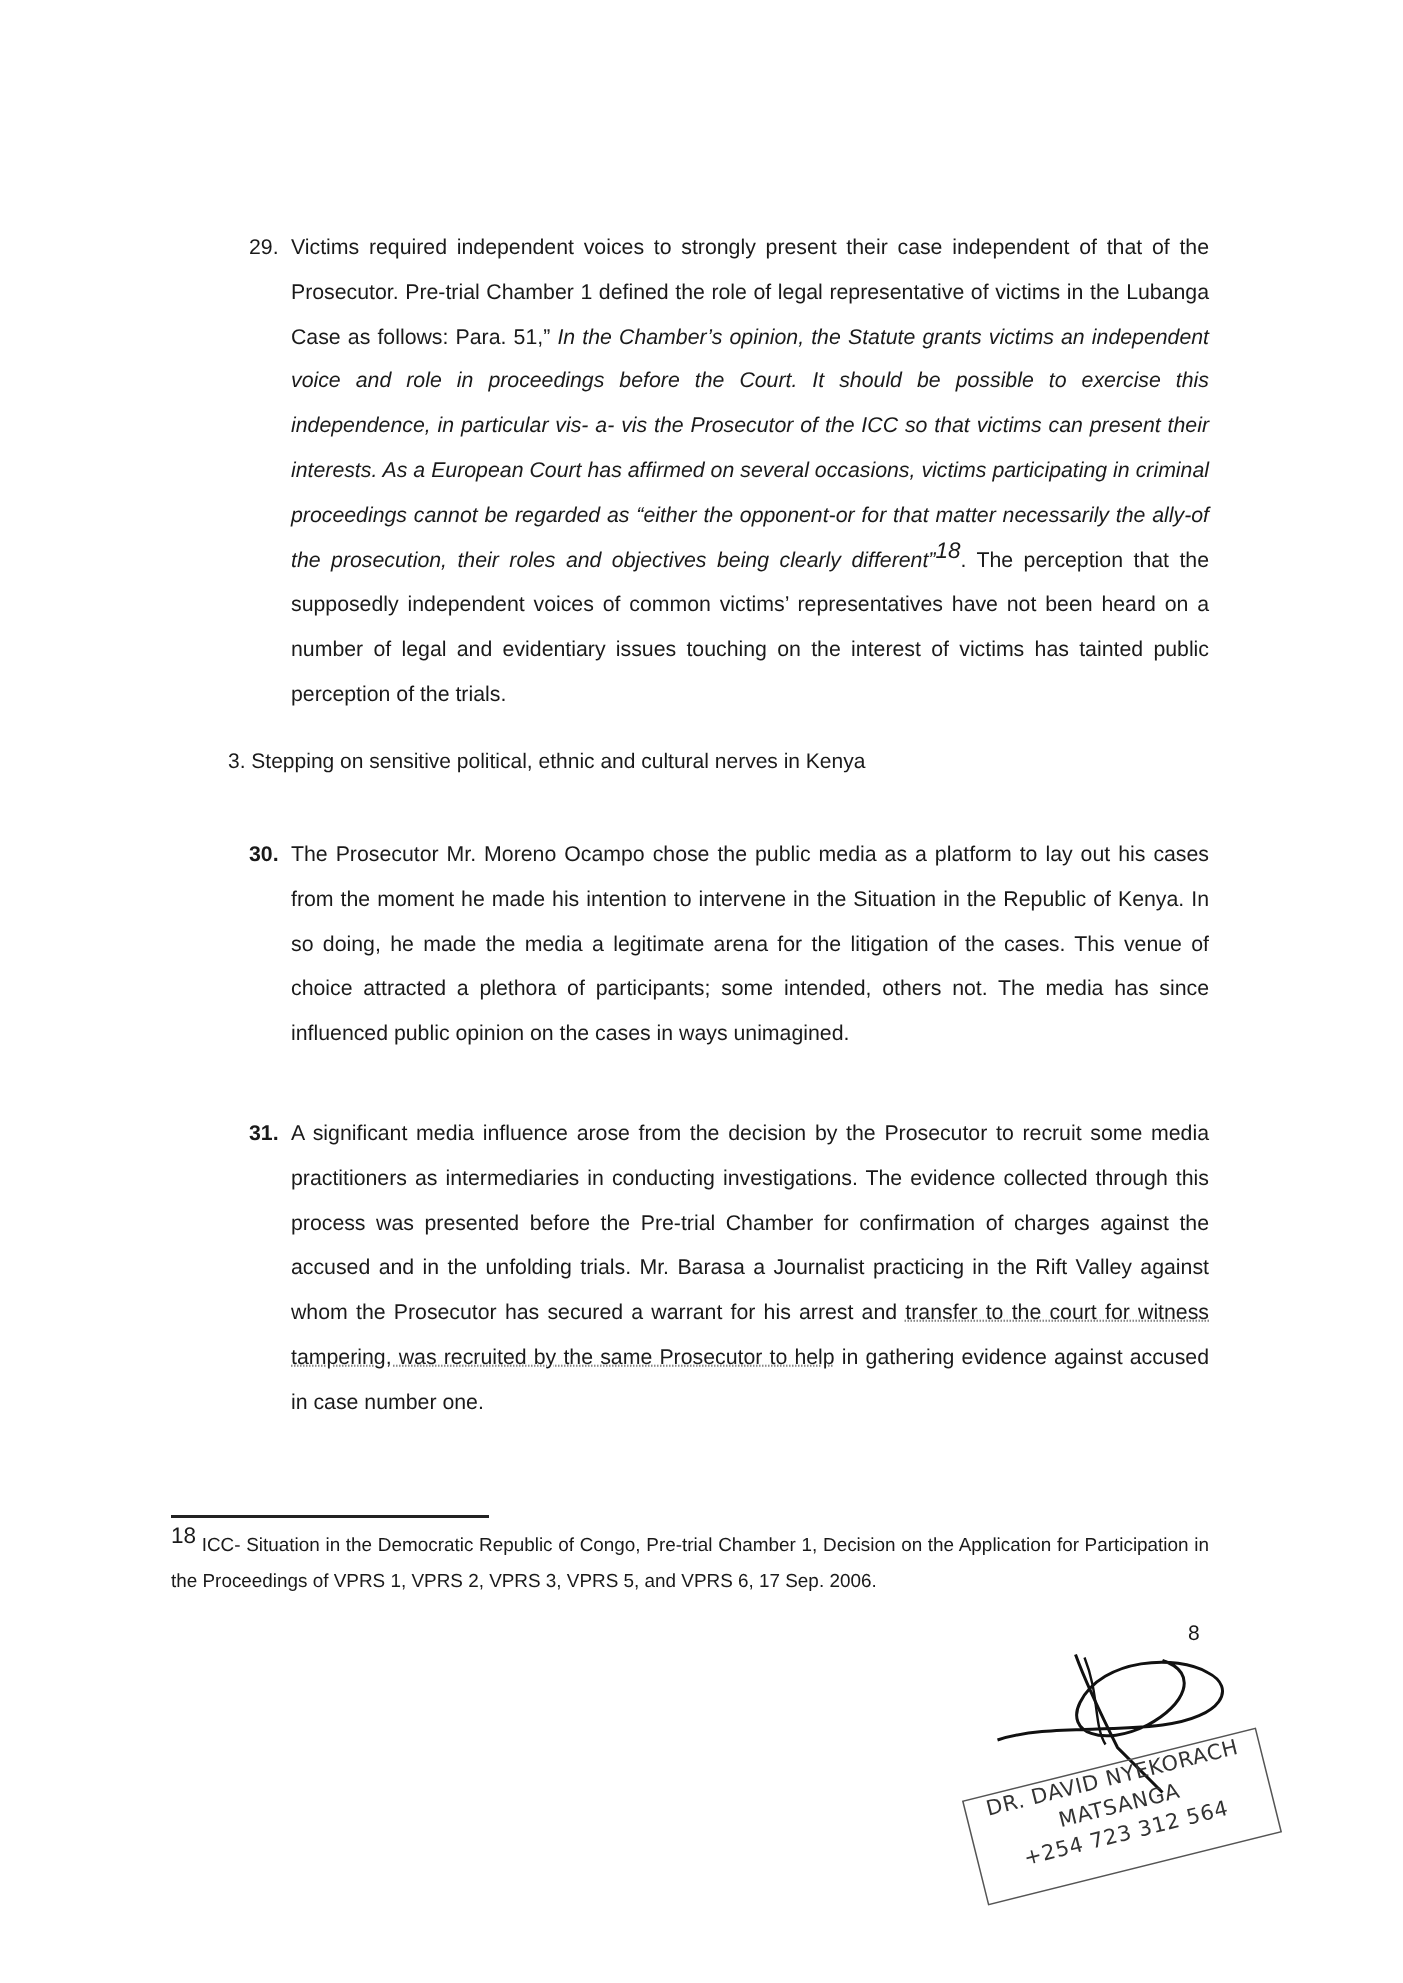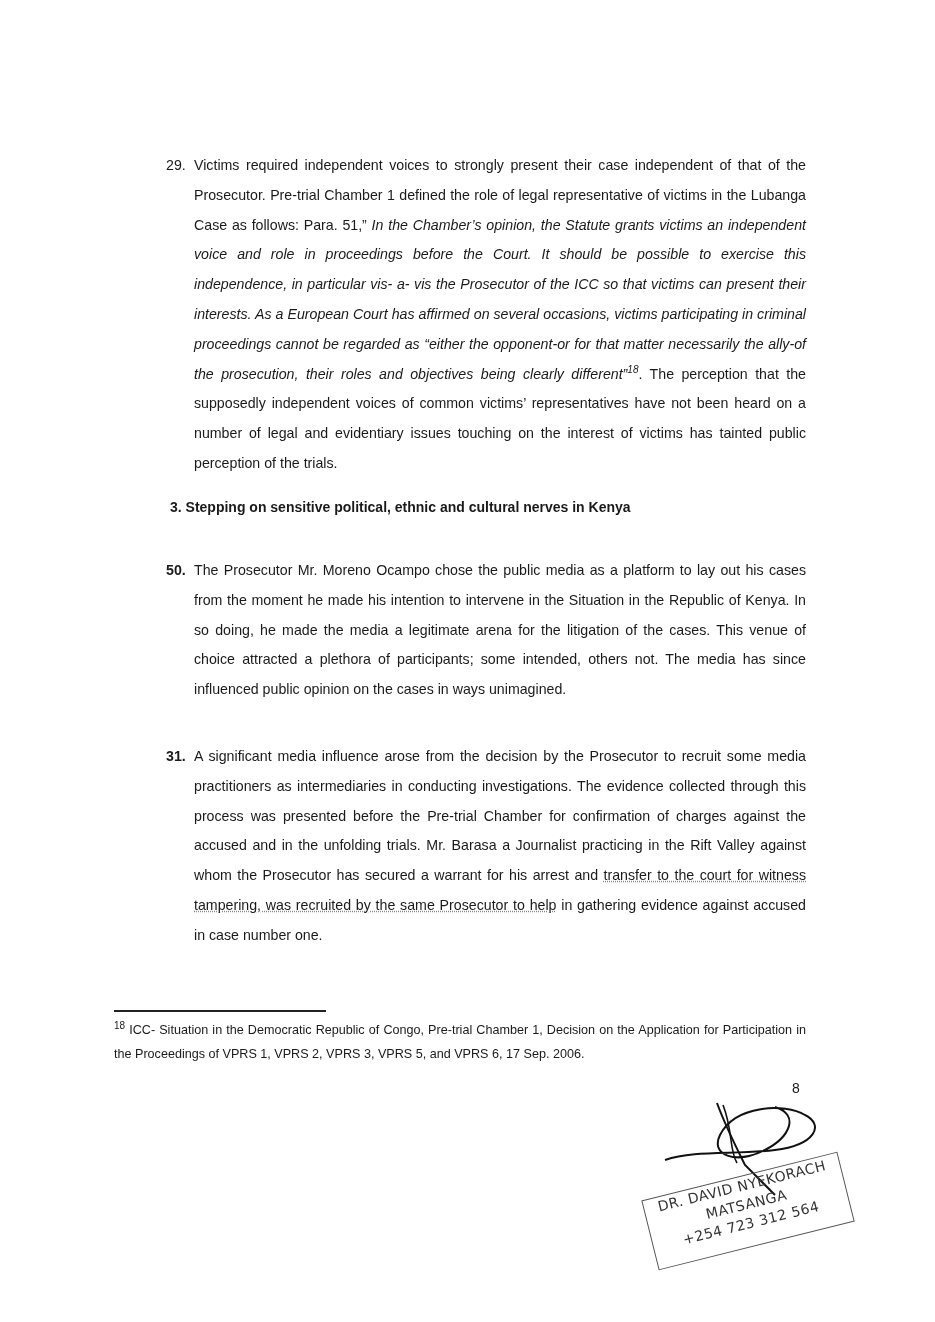--- a/index.html
+++ b/index.html
@@ -3,22 +3,22 @@
 <meta charset="utf-8">
 <style>
   html, body { margin:0; padding:0; background:#ffffff; }
   body { width:935px; height:1322px; position:relative; overflow:hidden;
          font-family:"Liberation Sans", sans-serif; color:#1a1a1a; }
   .para { position:absolute; left:166px; width:640px; font-size:14.2px; line-height:29.8px; text-align:justify; }
   .para .num { position:absolute; left:0; top:0; }
   .para .body { margin-left:28px; display:block; }
   .para.bold-num .num { font-weight:bold; }
   .it { font-style:italic; }
-  sup { font-size:10px; line-height:0; }
-  .heading { position:absolute; left:170px; top:499px; font-size:14px; font-weight:bold; }
+  sup { font-size:15px; line-height:0; }
+  .heading { position:absolute; left:152px; top:499px; font-size:14px; font-weight:normal; }
   .underline-dots { text-decoration:underline dotted #888; }
   .fn-rule { position:absolute; left:114px; top:1010px; width:212px; height:1.5px; background:#222; }
   .footnote { position:absolute; left:114px; top:1018px; width:692px; font-size:12.6px; line-height:24px; text-align:justify; }
   .page-num { position:absolute; left:792px; top:1080px; font-size:14px; }
   .stamp-wrap { position:absolute; left:625px; top:1095px; width:240px; height:190px; }
   .stamp { position:absolute; left:22px; top:80px; width:200px; height:70px; border:1.2px solid #555;
            transform:rotate(-14deg); transform-origin:center; font-family:"DejaVu Sans", sans-serif;
            color:#333; text-align:center; font-size:14px; line-height:19px; letter-spacing:0.5px; }
   .stamp div { white-space:nowrap; }
   .signature { position:absolute; left:0; top:0; width:240px; height:150px; }
@@ -27,21 +27,21 @@
 <body>
 
 <div class="para" style="top:151px;">
   <span class="num">29.</span>
   <span class="body"><span>Victims required independent voices to strongly present their case independent of that of the Prosecutor.   Pre-trial Chamber 1 defined the role of legal representative of victims in the Lubanga Case as follows: Para. 51,” </span><span class="it">In the Chamber’s opinion, the Statute grants victims an independent voice and role in proceedings before the Court. It should be possible to exercise this independence, in particular vis- a- vis the Prosecutor of the ICC so that victims can present their interests. As a European Court has affirmed on several occasions, victims participating in criminal proceedings cannot be regarded as “either the opponent-or for that matter necessarily the ally-of the prosecution, their roles and objectives being clearly different”</span><sup class="it">18</sup><span>. The perception that the supposedly independent voices of common victims’ representatives have not been heard on a number of legal and evidentiary issues touching on the interest of victims has tainted public perception of the trials.</span></span>
 </div>
 
 <div class="heading">3. Stepping on sensitive political, ethnic and cultural nerves in Kenya</div>
 
 <div class="para bold-num" style="top:556px;">
-  <span class="num">50.</span>
+  <span class="num">30.</span>
   <span class="body">The Prosecutor Mr. Moreno Ocampo chose the public media as a platform to lay out his cases from the moment he made his intention to intervene in the Situation in the Republic of Kenya.  In so doing, he made the media a legitimate arena for the litigation of the cases. This venue of choice attracted a plethora of participants; some intended, others not.  The media has since influenced public opinion on the cases in ways unimagined.</span>
 </div>
 
 <div class="para bold-num" style="top:742px;">
   <span class="num">31.</span>
   <span class="body"><span>A significant media influence arose from the decision by the Prosecutor to recruit some media practitioners as intermediaries in conducting investigations. The evidence collected through this process was presented before the Pre-trial Chamber for confirmation of charges against the accused and in the unfolding trials. Mr. Barasa a Journalist practicing in the Rift Valley against whom the Prosecutor has secured a warrant for his arrest and </span><span class="underline-dots">transfer to the court for witness tampering, was recruited by the same Prosecutor to help</span><span> in gathering evidence against accused in case number one.</span></span>
 </div>
 
 <div class="fn-rule"></div>
 <div class="footnote"><sup>18</sup><span> ICC- Situation in the Democratic Republic of Congo, Pre-trial Chamber 1, Decision on the Application for Participation in the Proceedings of VPRS 1, VPRS 2, VPRS 3, VPRS 5, and VPRS 6, 17 Sep. 2006.</span></div>

